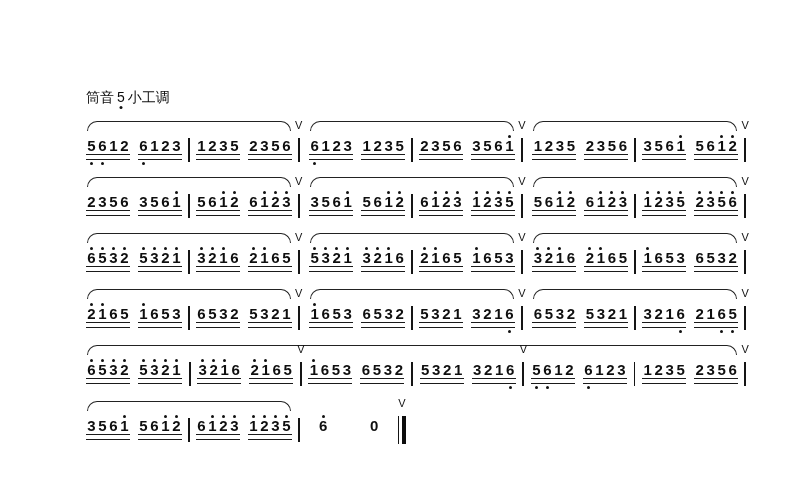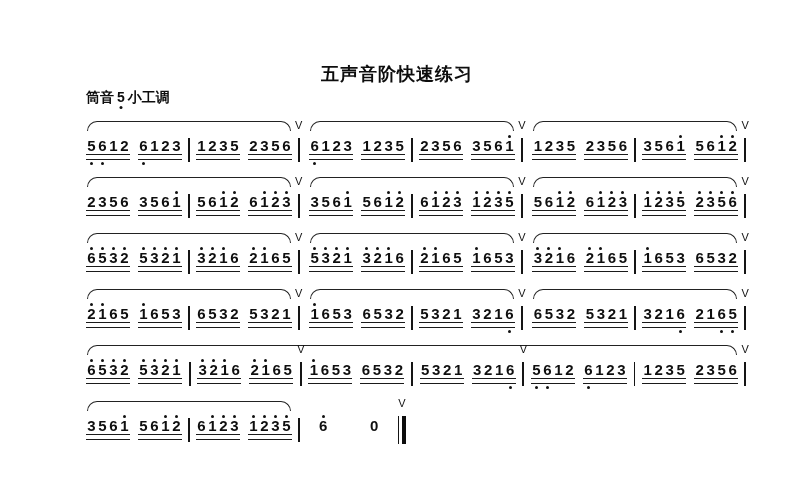--- a/index.html
+++ b/index.html
@@ -5,21 +5,21 @@
   html,body{margin:0;padding:0;background:#fff;}
   .sheet{
     position:relative;width:794px;height:500px;background:#ffffff;overflow:hidden;
     font-family:"Liberation Sans","DejaVu Sans",sans-serif;color:#111;
   }
   .title{
     position:absolute;top:62px;left:0;width:100%;text-align:center;
     font-size:18px;font-weight:700;letter-spacing:1px;color:#0d0d0d;
   }
   .keyline{
-    position:absolute;left:86px;top:89px;font-size:14px;font-weight:700;
+    position:absolute;left:86px;top:89px;font-size:14px;font-weight:400;
     display:flex;align-items:flex-start;color:#0d0d0d;
   }
   .keynote{position:relative;margin:0 3px;}
   .keynote .odot{position:absolute;left:50%;transform:translateX(-50%);bottom:-4px;}
   .odot{width:3px;height:3px;border-radius:50%;background:#111;display:block;}
   .score{position:absolute;left:86px;top:133px;width:666px;}
   .line{display:flex;align-items:flex-start;margin-bottom:24px;width:666px;}
   .line.stretch{justify-content:space-between;}
   .segment{display:flex;align-items:flex-start;}
   .segment.fill{flex:1;}
@@ -49,21 +49,20 @@
   .barwrap.final .thick{width:4.5px;height:28px;background:#0d0d0d;}
   .breath{
     position:absolute;top:-18px;left:50%;transform:translateX(-50%);
     font-size:11px;line-height:11px;font-weight:400;color:#111;
   }
 </style>
 </head>
 <body>
 
 <div class="sheet">
-  <div class="title">五声音阶快速练习</div>
   <div class="keyline">
     <span>筒音</span>
     <span class="keynote">
       <span>5</span>
       <span class="odot"></span>
     </span>
     <span>小工调</span>
   </div>
   <div class="score">
       <div class="line stretch">

